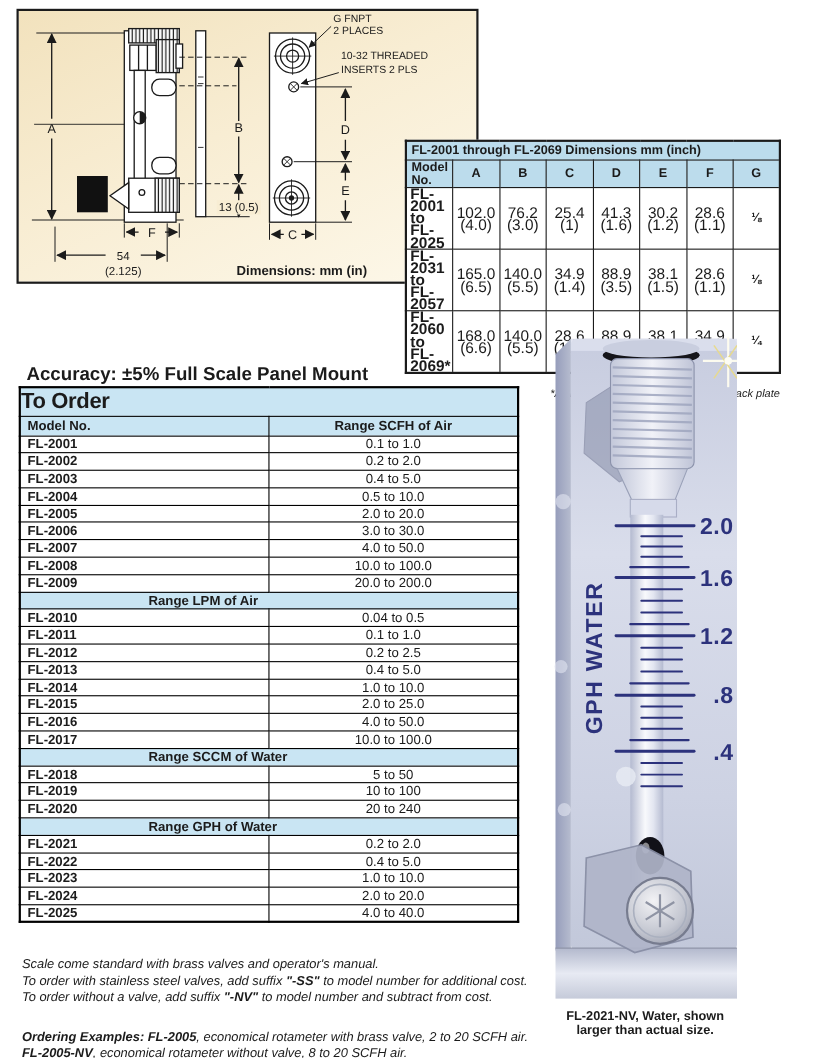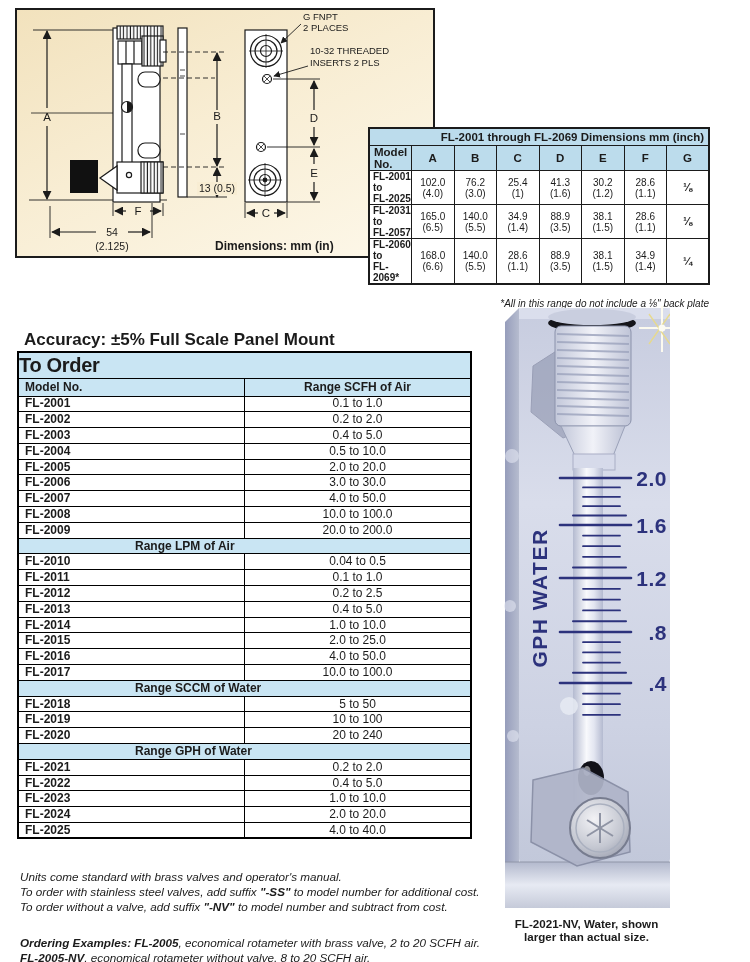--- a/index.html
+++ b/index.html
@@ -19,24 +19,24 @@
   svg text{font-family:"Liberation Sans",sans-serif;fill:var(--ink)}
   .dtxt{font-size:10.5px}
   .dtxt-big{font-size:11.5px}
   .dtxt-sm{font-size:9.5px}
   .dtxt-bold{font-size:12px;font-weight:bold}
 
   
   .dims-wrap{position:absolute;left:368px;top:127px;width:342px}
   table.dims{width:342px;border-collapse:collapse;table-layout:fixed;background:#fff;border:2px solid var(--ink)}
   table.dims th,table.dims td{border:1px solid var(--ink);text-align:center;vertical-align:middle;padding:0}
-  table.dims .dims-title{background:var(--blue-med);font-size:11.5px;font-weight:bold;text-align:right;padding:2px 4px;height:16px}
+  table.dims .dims-title{background:var(--blue-med);font-size:11.5px;font-weight:bold;text-align:left;padding:2px 4px;height:16px}
   table.dims thead tr.cols th{background:var(--blue-med);font-size:11.5px;font-weight:bold;height:17px}
   table.dims th.c0{text-align:left;padding-left:4px}
-  table.dims td{font-size:10px;line-height:11px;height:26px}
+  table.dims td{font-size:14px;line-height:11px;height:26px}
   table.dims td.m{font-weight:bold;text-align:left;padding-left:3px}
   table.dims td.g{font-size:11px;font-weight:bold}
   .dims-footnote{font-style:italic;font-size:10px;text-align:right;margin-top:13px;padding-right:1px}
 
   
   .accuracy{position:absolute;left:24px;top:330px;font-size:17px;font-weight:bold}
 
   
   .order-wrap{position:absolute;left:17px;top:351px;width:455px}
   table.order{width:455px;border-collapse:collapse;table-layout:fixed;background:#fff;border:2px solid #000}
@@ -362,21 +362,21 @@
           <tr>
             <td class="mod">FL-2025</td>
             <td class="rng">4.0 to 40.0</td>
           </tr>
         </tbody>
     </table>
   </div>
 
   <div class="notes">
     <div id="notes-main">
-        <div class="note-line"><span>Units come standard with brass valves and operator's manual.</span></div>
+        <div class="note-line"><span>Scale come standard with brass valves and operator's manual.</span></div>
         <div class="note-line"><span>To order with stainless steel valves, add suffix </span><span class="em">"-SS"</span><span> to model number for additional cost.</span></div>
         <div class="note-line"><span>To order without a valve, add suffix </span><span class="em">"-NV"</span><span> to model number and subtract from cost.</span></div>
       </div>
     <div id="notes-examples">
         <div class="note-line"><span class="em">Ordering Examples: FL-2005</span><span>, economical rotameter with brass valve, 2 to 20 SCFH air.</span></div>
         <div class="note-line"><span class="em">FL-2005-NV</span><span>, economical rotameter without valve, 8 to 20 SCFH air.</span></div>
       </div>
   </div>
 
   <div class="photo">

